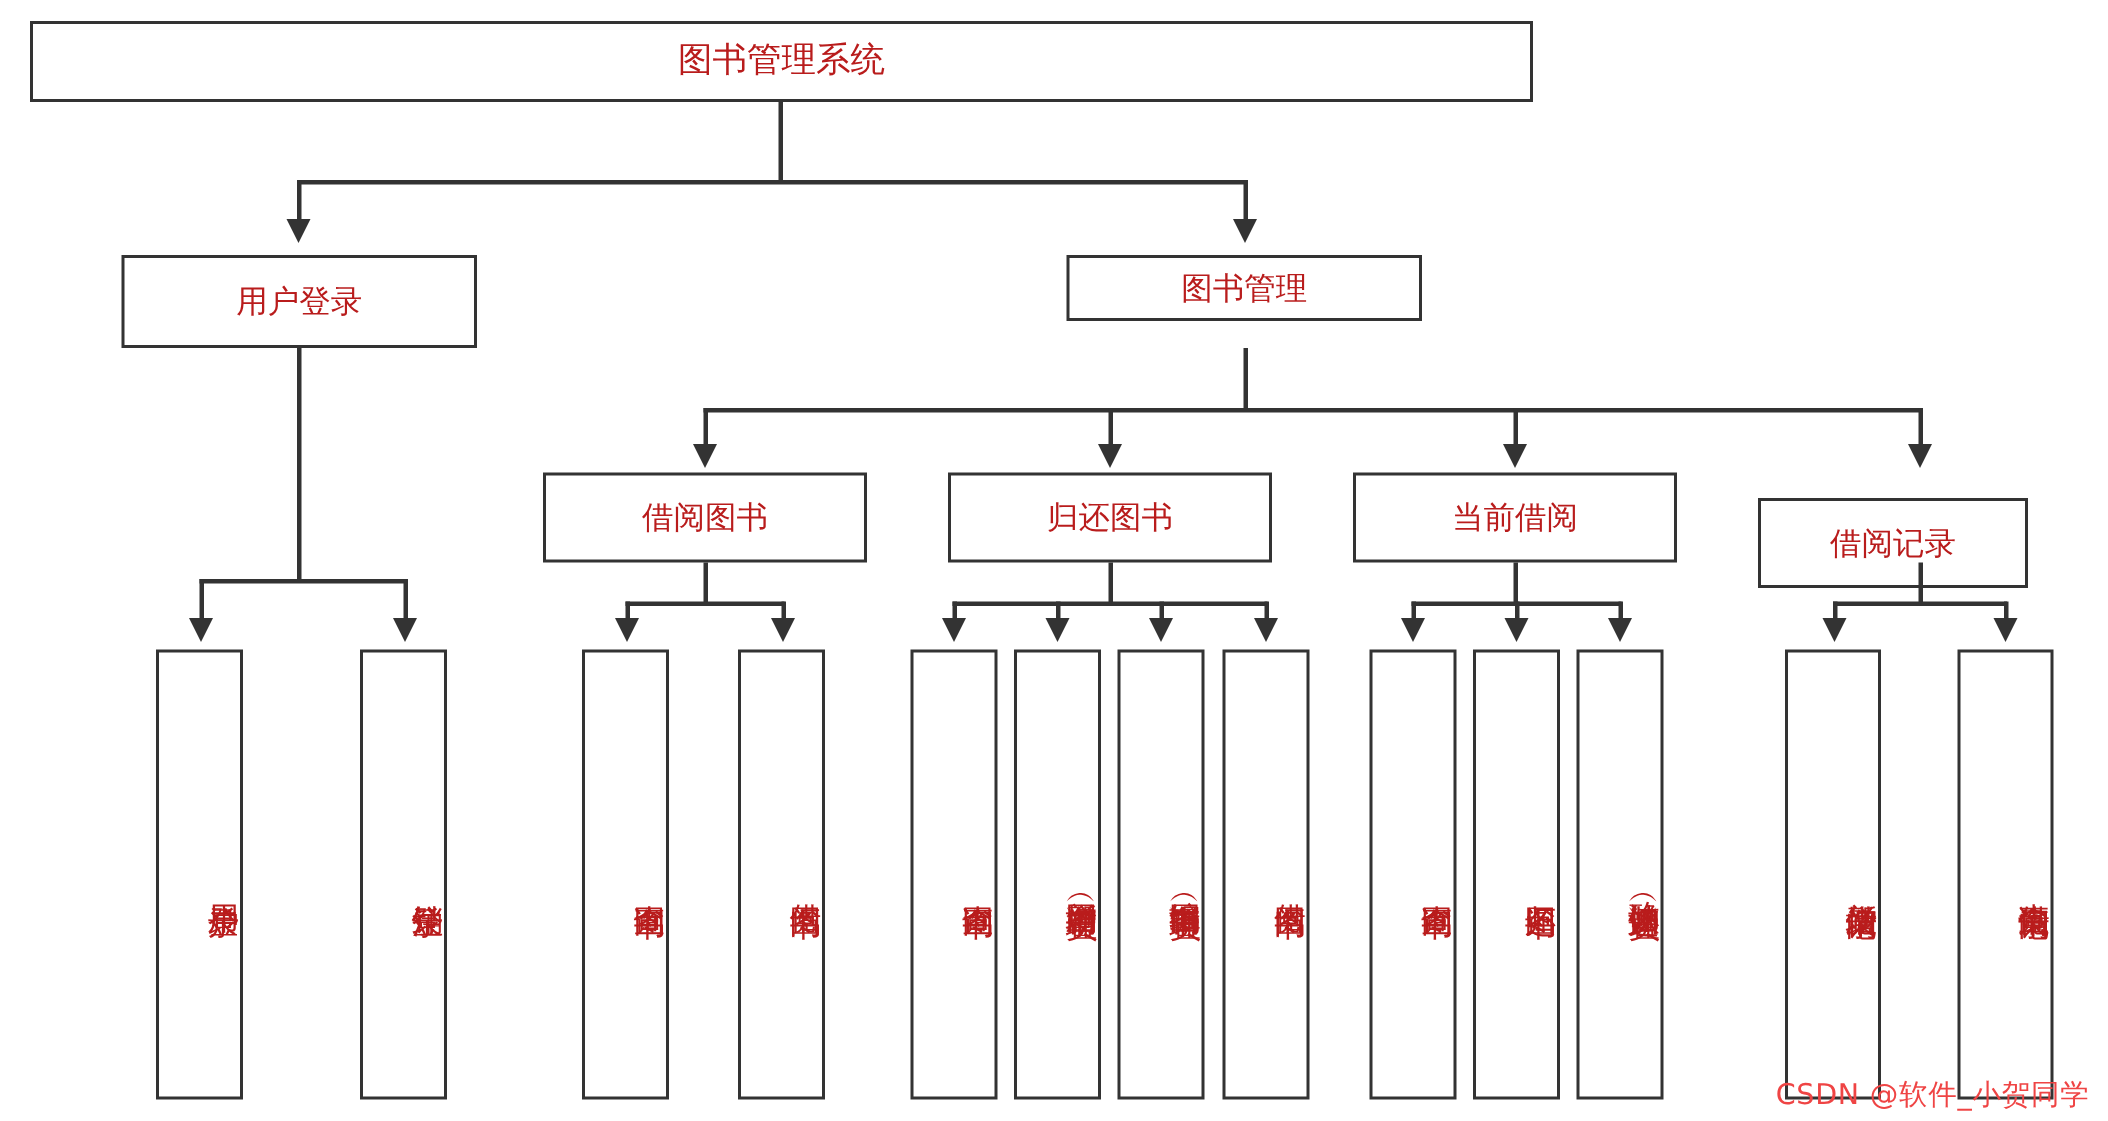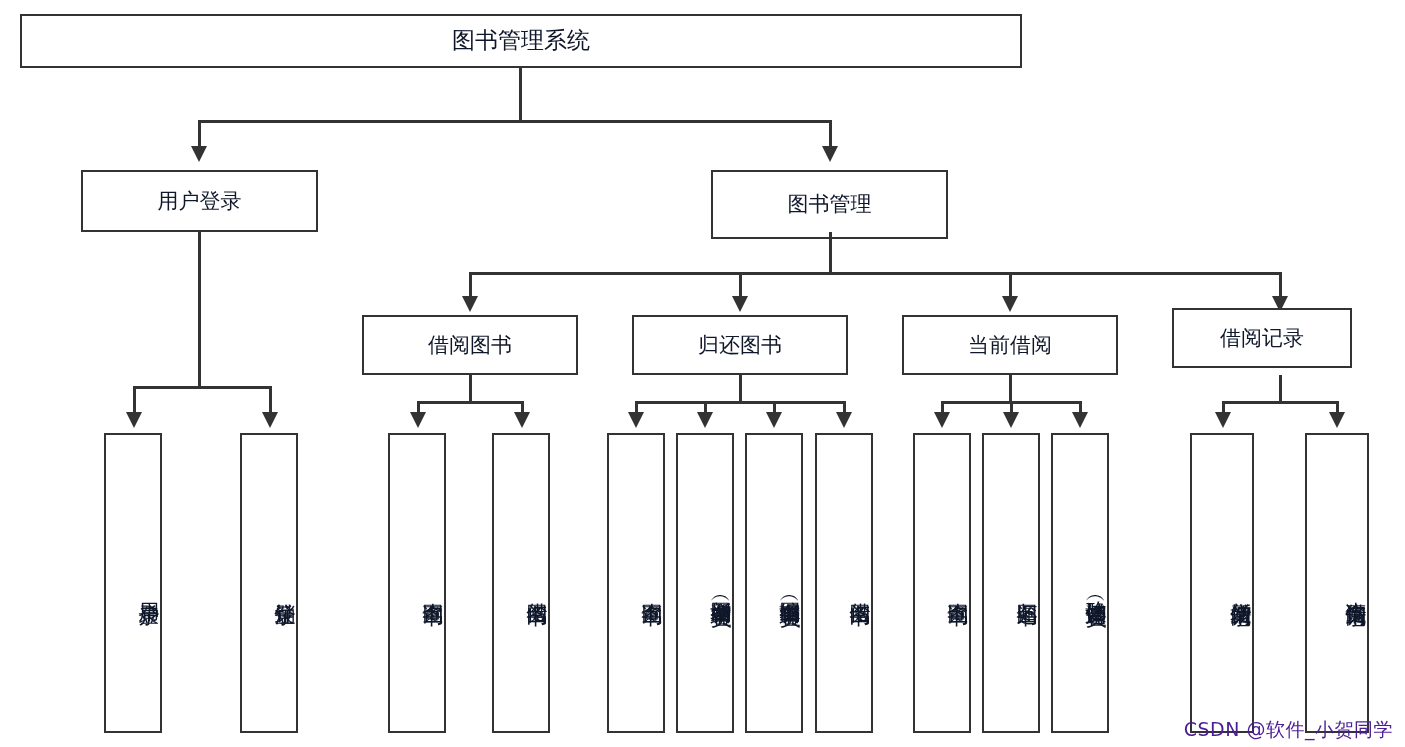--- a/index.html
+++ b/index.html
@@ -18,21 +18,21 @@
     overflow: hidden;
   }
   .node {
     position: absolute;
     box-sizing: border-box;
     border: 2.5px solid #333333;
     background: #ffffff;
     display: flex;
     align-items: center;
     justify-content: center;
-    color: #0f172a;
+    color: #b91c1c;
     text-align: center;
     line-height: 1.18;
   }
   .node.root {
     font-size: 23px;
   }
   .node.lvl2 {
     font-size: 21px;
   }
   .node.lvl3 {
@@ -65,21 +65,21 @@
     height: 0;
     border-left: 8px solid transparent;
     border-right: 8px solid transparent;
     border-top: 16px solid #333333;
   }
   .watermark {
     position: absolute;
     right: 12px;
     bottom: 4px;
     font-size: 19px;
-    color: #4c1d95;
+    color: #ef4444;
     letter-spacing: 0.5px;
     white-space: nowrap;
   }
 </style>
 </head>
 <body>
 
 <div id="canvas">
 
   <div class="node root" style="left:20px; top:14px; width:1002px; height:54px;">
@@ -91,21 +91,21 @@
   <div class="edge h" style="left:198px; top:120px; width:632px;"></div>
 
   <div class="edge v" style="left:198px; top:120px; height:28px;"></div>
   <div class="arrow" style="left:191px; top:146px;"></div>
   <div class="edge v" style="left:829px; top:120px; height:28px;"></div>
   <div class="arrow" style="left:822px; top:146px;"></div>
 
   <div class="node lvl2" style="left:81px; top:170px; width:237px; height:62px;">
     <span class="txt">用户登录</span>
   </div>
-  <div class="node lvl2" style="left:711px; top:170px; width:237px; height:69px;">
+  <div class="node lvl2" style="left:711px; top:170px; width:237px; height:44px;">
     <span class="txt">图书管理</span>
   </div>
 
   <div class="edge v" style="left:198px; top:232px; height:156px;"></div>
   <div class="edge h" style="left:133px; top:386px; width:138px;"></div>
   <div class="edge v" style="left:133px; top:386px; height:28px;"></div>
   <div class="arrow" style="left:126px; top:412px;"></div>
   <div class="edge v" style="left:269px; top:386px; height:28px;"></div>
   <div class="arrow" style="left:262px; top:412px;"></div>
 
@@ -122,21 +122,21 @@
 
   <div class="node lvl3" style="left:362px; top:315px; width:216px; height:60px;">
     <span class="txt">借阅图书</span>
   </div>
   <div class="node lvl3" style="left:632px; top:315px; width:216px; height:60px;">
     <span class="txt">归还图书</span>
   </div>
   <div class="node lvl3" style="left:902px; top:315px; width:216px; height:60px;">
     <span class="txt">当前借阅</span>
   </div>
-  <div class="node lvl3" style="left:1172px; top:308px; width:180px; height:60px;">
+  <div class="node lvl3" style="left:1172px; top:332px; width:180px; height:60px;">
     <span class="txt">借阅记录</span>
   </div>
 
   <div class="edge v" style="left:469px; top:375px; height:28px;"></div>
   <div class="edge h" style="left:417px; top:401px; width:106px;"></div>
   <div class="edge v" style="left:417px; top:401px; height:13px;"></div>
   <div class="arrow" style="left:410px; top:412px;"></div>
   <div class="edge v" style="left:521px; top:401px; height:13px;"></div>
   <div class="arrow" style="left:514px; top:412px;"></div>
 

